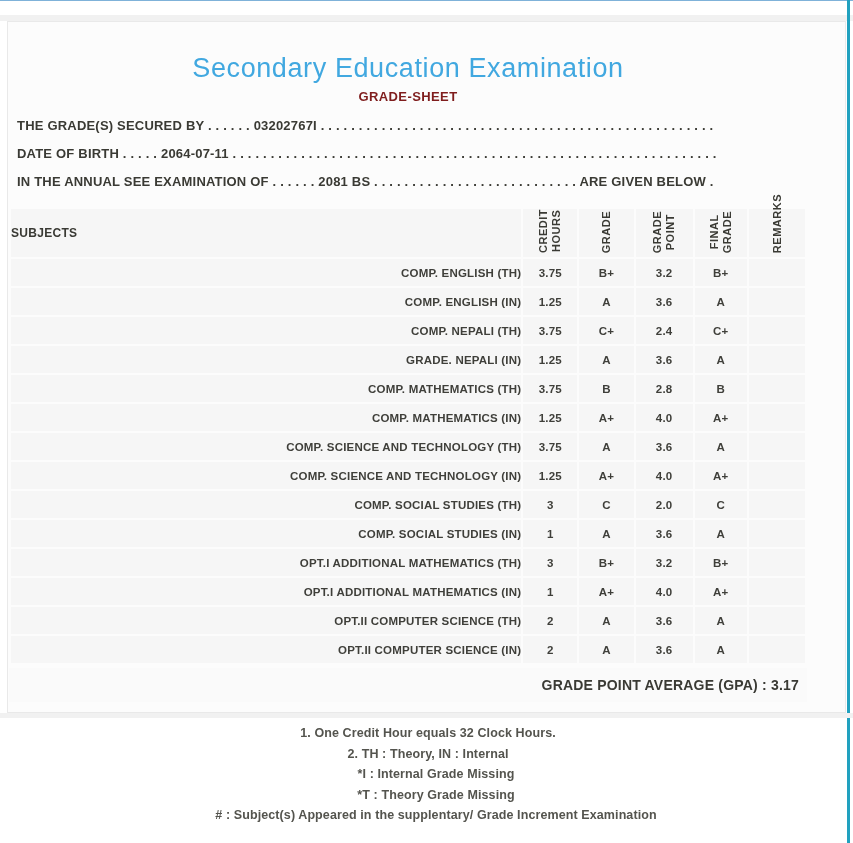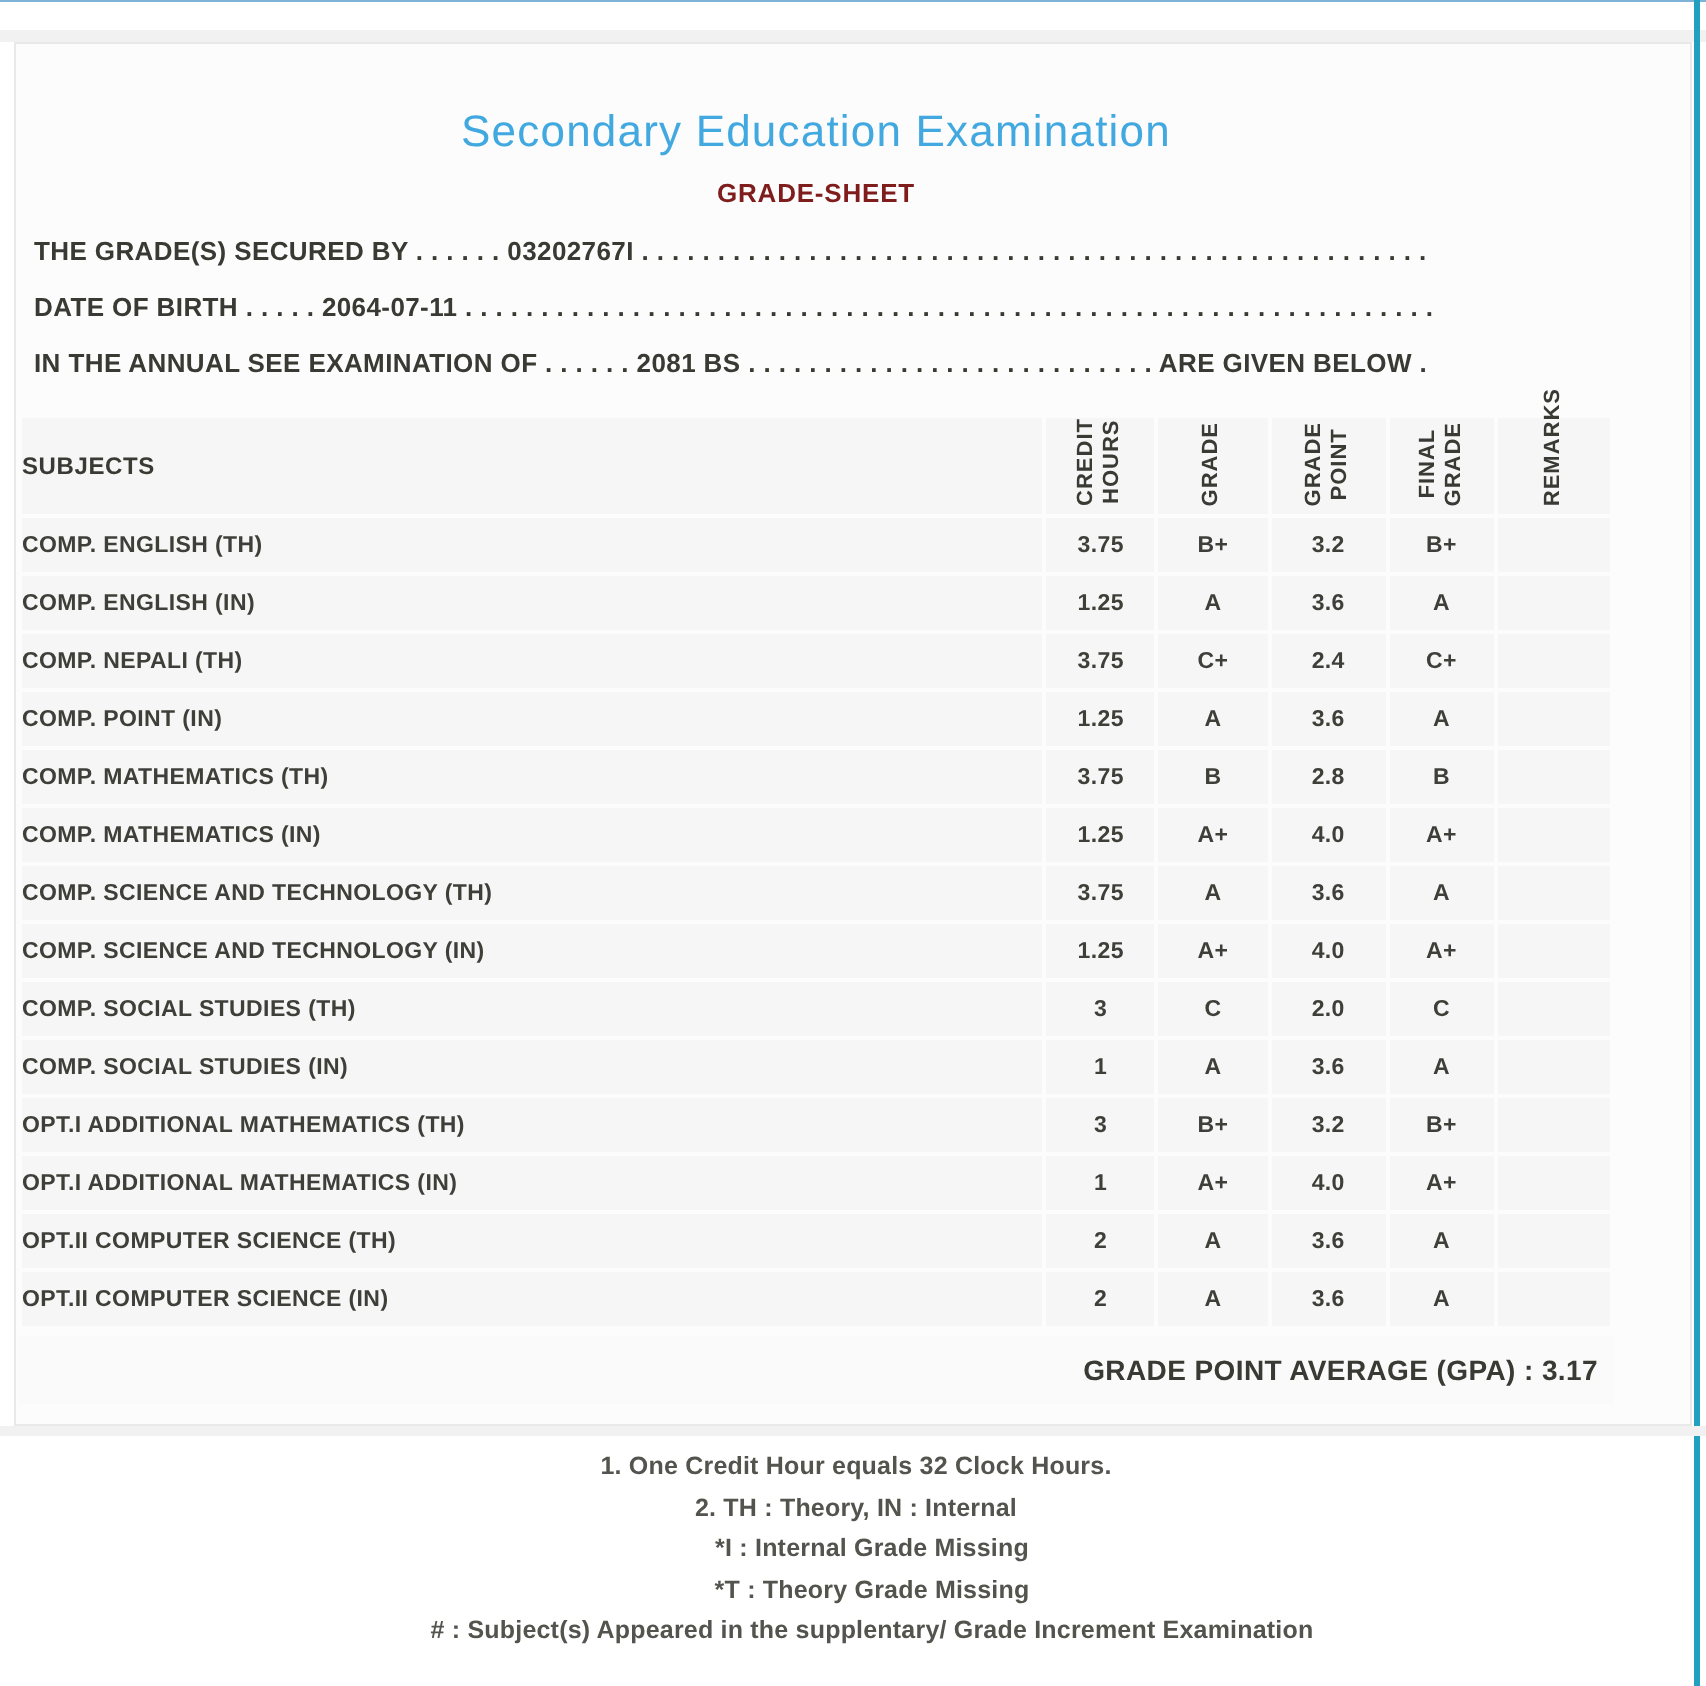--- a/index.html
+++ b/index.html
@@ -13,21 +13,21 @@
   .topband{position:absolute;left:0;top:15px;width:853px;height:6px;background:#f1f1f1;}
   .botband{position:absolute;left:0;top:713px;width:853px;height:5px;background:#f1f1f1;}
   .edgestrip{position:absolute;left:847px;top:0;width:3px;height:843px;background:#21a1bf;}
 
   .panel{
     position:absolute;left:7px;top:21px;width:837px;height:690px;
     background:#fcfcfc;border:1px solid #e9e9e9;
   }
   .title{
     position:absolute;top:31px;left:0;width:800px;text-align:center;
-    font-size:22px;letter-spacing:.6px;color:#41a8e0;font-weight:400;
+    font-size:27px;letter-spacing:.6px;color:#41a8e0;font-weight:400;
   }
   .subtitle{
     position:absolute;top:67px;left:0;width:800px;text-align:center;
     font-size:13px;font-weight:700;letter-spacing:.4px;color:#7f1d1d;
   }
   .metaline{
     position:absolute;left:9px;width:701px;height:16px;
     font-size:13px;font-weight:700;letter-spacing:.2px;color:#3a3a34;
     white-space:nowrap;overflow:hidden;
   }
@@ -49,21 +49,21 @@
   .vh{
     position:absolute;bottom:4px;left:50%;
     transform:translateX(-50%) rotate(180deg);
     writing-mode:vertical-rl;white-space:pre-line;
     font-size:11px;font-weight:700;letter-spacing:.5px;line-height:13px;color:#3a3a34;
   }
   td{
     height:27px;font-size:11.5px;font-weight:700;letter-spacing:.2px;
     color:#3f3f3a;text-align:center;vertical-align:middle;
   }
-  td.subject{text-align:left;padding-left:8px;}
+  td.subject{text-align:right;padding-left:8px;}
 
   .gpa-band{
     position:absolute;left:1px;top:646px;width:790px;height:34px;
     background:#fafafa;line-height:34px;text-align:right;padding-right:8px;
     font-size:14px;font-weight:700;letter-spacing:.2px;color:#3a3a34;
   }
 
   .notes{
     position:absolute;left:8px;top:723px;width:840px;
     font-size:12.5px;font-weight:600;color:#54544e;letter-spacing:.1px;
@@ -130,21 +130,21 @@
         </tr>
         <tr>
           <td class="subject">COMP. NEPALI (TH)</td>
           <td>3.75</td>
           <td>C+</td>
           <td>2.4</td>
           <td>C+</td>
           <td></td>
         </tr>
         <tr>
-          <td class="subject">COMP. POINT (IN)</td>
+          <td class="subject">GRADE. NEPALI (IN)</td>
           <td>1.25</td>
           <td>A</td>
           <td>3.6</td>
           <td>A</td>
           <td></td>
         </tr>
         <tr>
           <td class="subject">COMP. MATHEMATICS (TH)</td>
           <td>3.75</td>
           <td>B</td>

